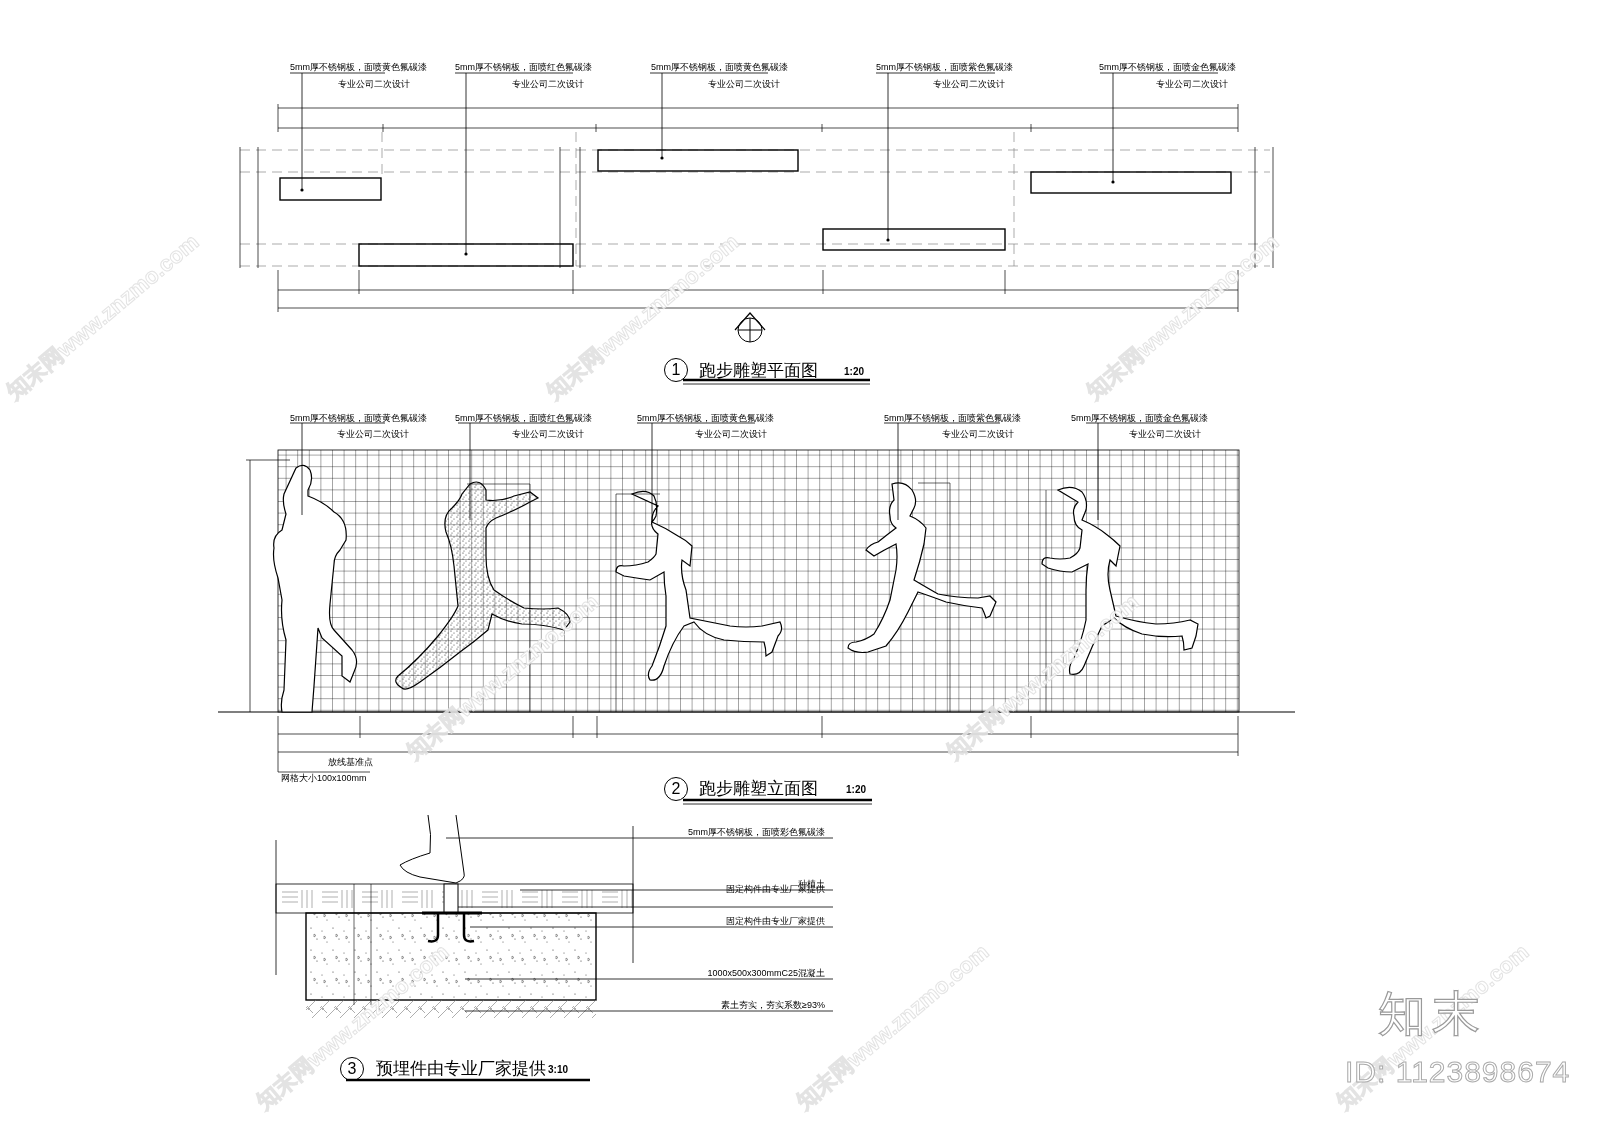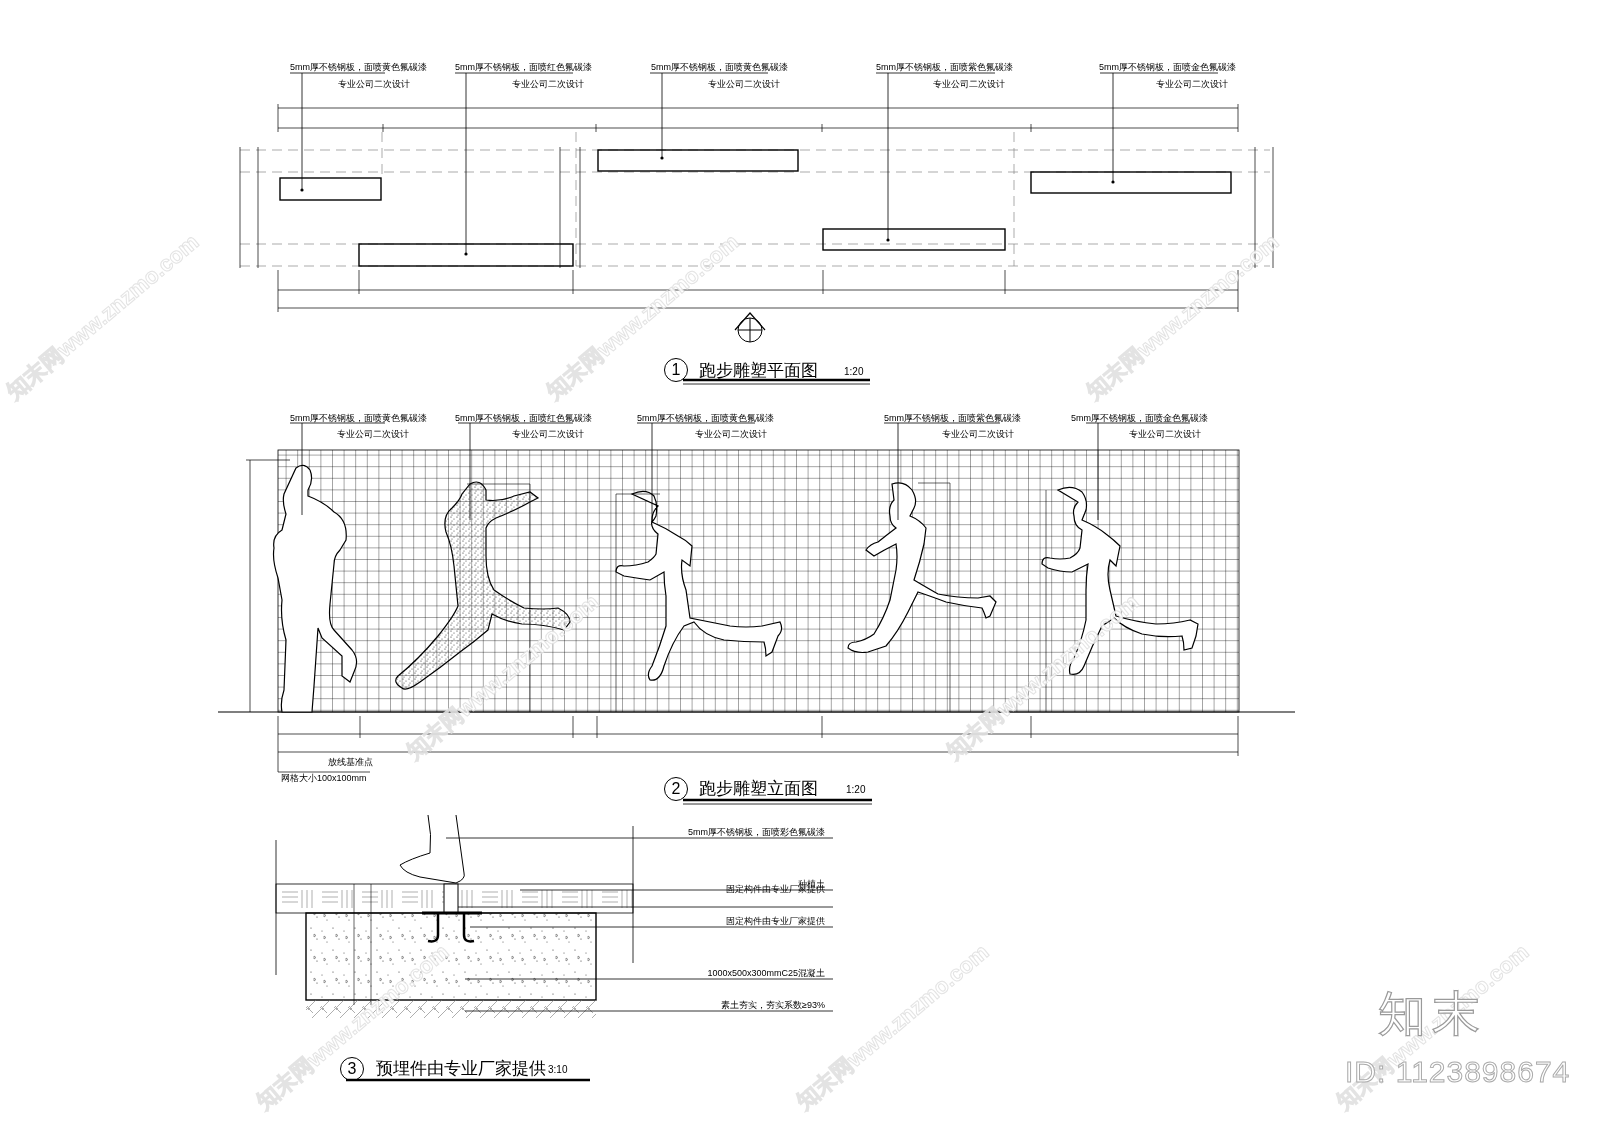--- a/index.html
+++ b/index.html
@@ -2,21 +2,21 @@
 <html><head>
 <meta charset="utf-8">
 <style>
   html, body { margin:0; padding:0; background:#ffffff; }
   body { width:1600px; height:1131px; position:relative; overflow:hidden;
          font-family:"DejaVu Sans", sans-serif; }
   #canvas { position:absolute; left:0; top:0; width:1600px; height:1131px; }
   .lbl { position:absolute; font-size:9px; color:#000; white-space:nowrap; line-height:11px; font-family:"Liberation Sans", sans-serif;text-align:center; }
   .lbl.r { }
   .title { position:absolute; font-size:17px; font-weight:normal; color:#000; white-space:nowrap; font-family:"DejaVu Sans", sans-serif; }
-  .scale { position:absolute; font-size:10px; font-weight:normal; color:#000; font-family:"Liberation Sans", sans-serif; }
+  .scale { position:absolute; font-size:10px; font-weight:bold; color:#000; font-family:"Liberation Sans", sans-serif; }
   .num { position:absolute; width:22px; height:22px; border:1px solid #000; border-radius:50%;
          font-size:16px; text-align:center; line-height:22px; color:#000; font-family:"Liberation Sans", sans-serif; }
   .wm-logo { position:absolute; left:1378px; top:982px; font-size:48px; color:#fff;
              -webkit-text-stroke:1.2px #9a9a9a; letter-spacing:6px; font-family:"DejaVu Sans", sans-serif; }
   .wm-id { position:absolute; left:1345px; top:1055px; font-size:30px; color:#fff;
            -webkit-text-stroke:1px #aaaaaa; font-family:"Liberation Sans", sans-serif; letter-spacing:1px; }
   .wm-diag { position:absolute; font-size:22px; font-weight:bold; color:#fff; -webkit-text-stroke:1px #e0e0e0;
              transform:rotate(-40deg); transform-origin:left center; white-space:nowrap; opacity:0.9; font-family:"Liberation Sans", sans-serif; }
 </style>
 </head>

